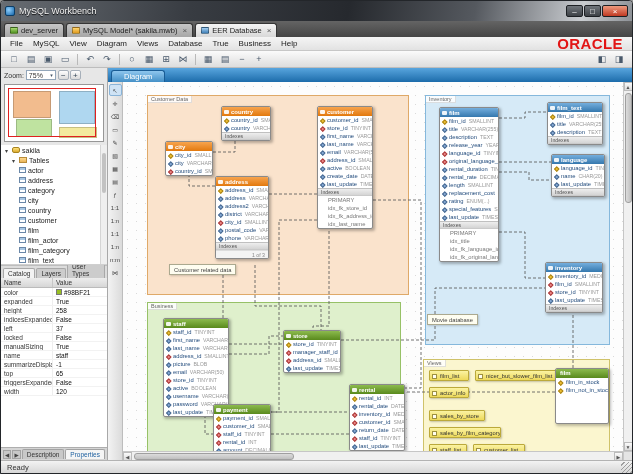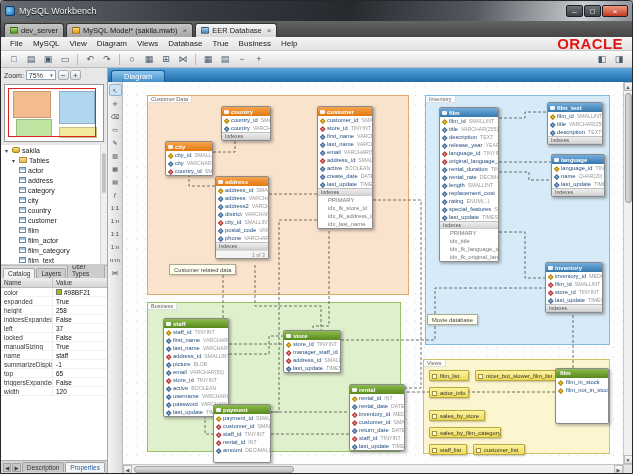--- a/index.html
+++ b/index.html
@@ -637,14 +637,18 @@
               <span class="sb-btn">▶</span>
             </div>
             <div class="corner"></div>
           </div>
         </div>
       </div>
     </div>
 
   </div>
 
+  <div class="statusbar">
+    <span>Ready</span>
+    <span class="grip"></span>
+  </div>
 
 </div>
 
 </body></html>

